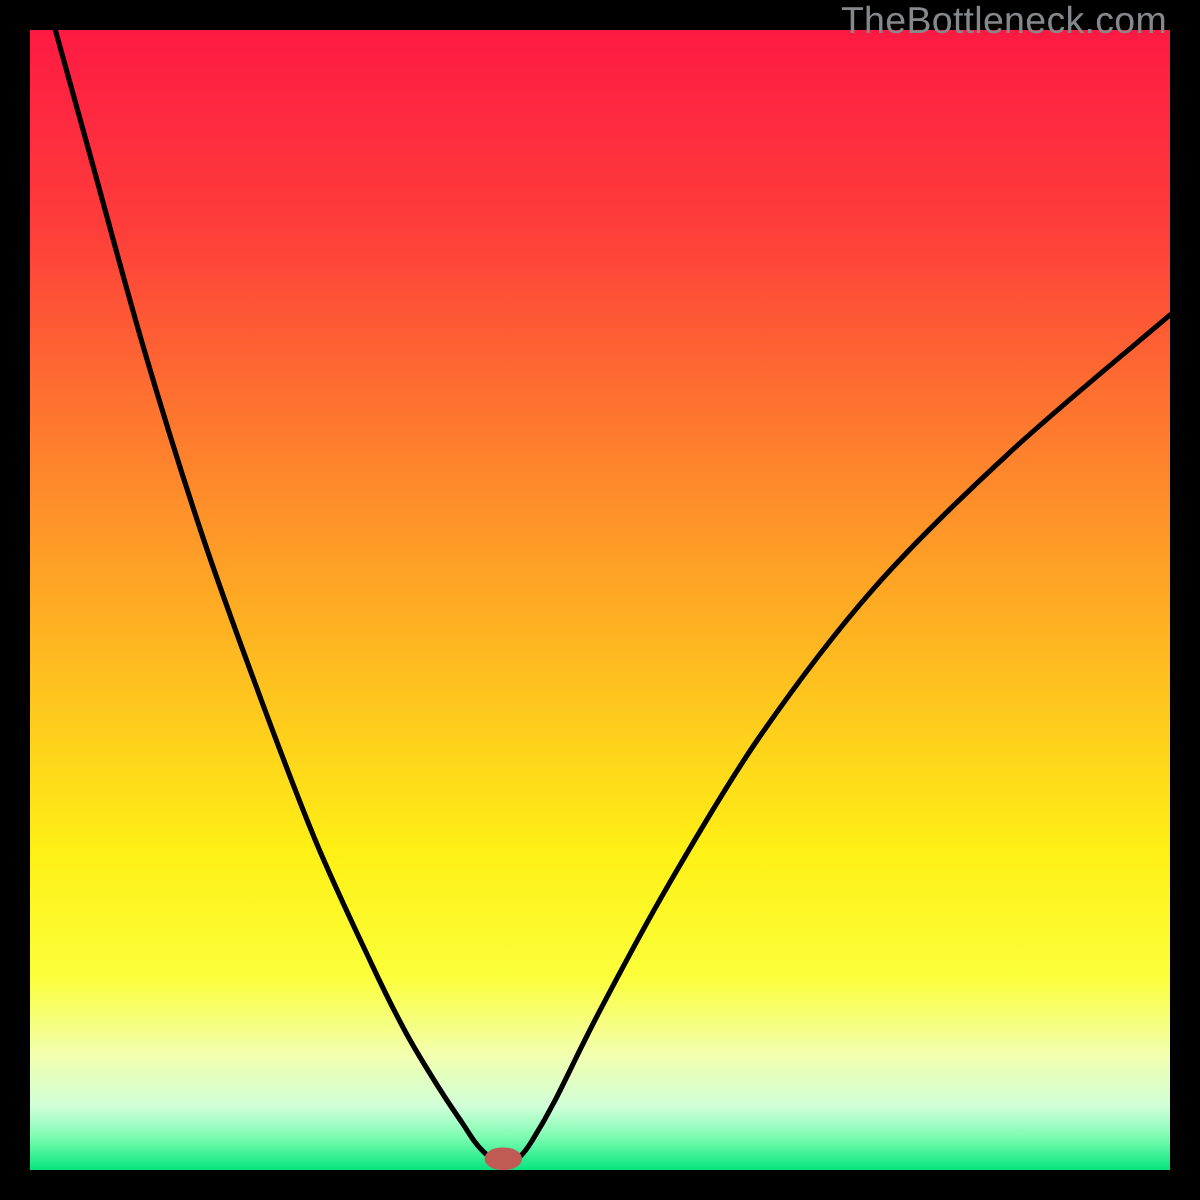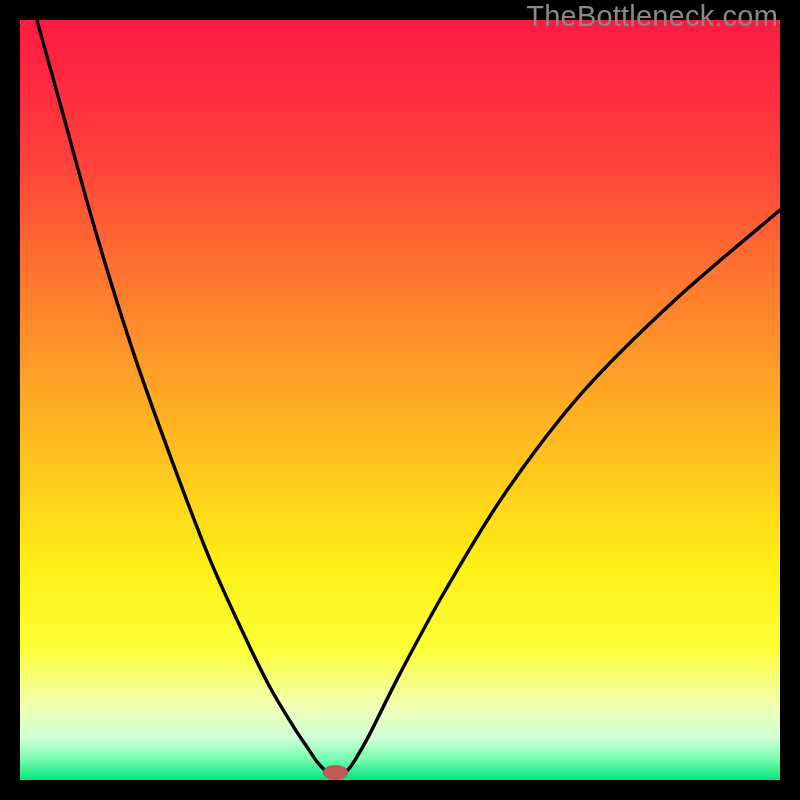--- a/index.html
+++ b/index.html
@@ -44,21 +44,21 @@
   }
   .marker {
     position: absolute;
     background: #c05a55;
     border-radius: 50% / 50%;
   }
   .watermark {
     position: absolute;
     top: 0px;
     right: 22px;
-    font-size: 29px;
+    font-size: 25px;
     font-weight: 500;
     color: #86898c;
     letter-spacing: 0.2px;
   }
 </style>
 </head>
 <body>
 
 <div class="frame">
   <div class="plot">

